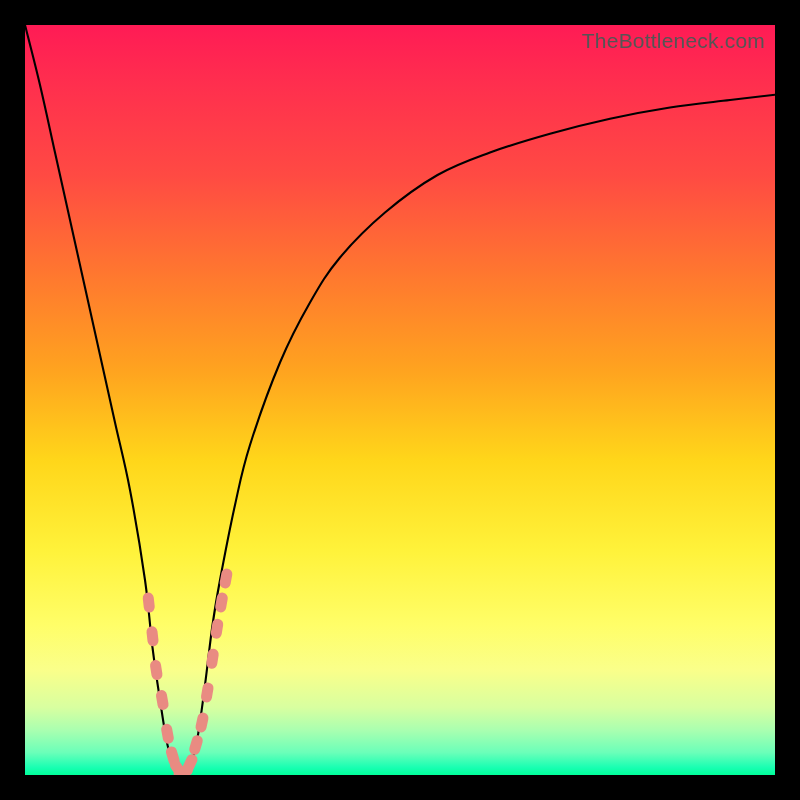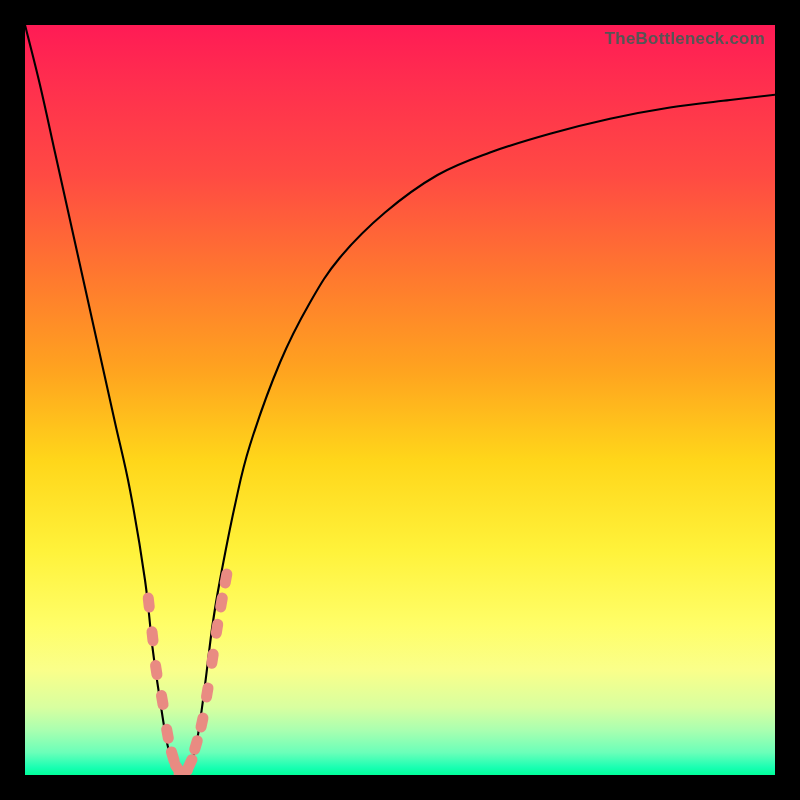--- a/index.html
+++ b/index.html
@@ -48,22 +48,22 @@
   svg.curve {
     position: absolute;
     inset: 0;
     width: 100%;
     height: 100%;
   }
   .watermark {
     position: absolute;
     top: 4px;
     right: 10px;
-    font-size: 17px;
-    font-weight: 700;
+    font-size: 21px;
+    font-weight: 400;
     color: #555;
     letter-spacing: 0.2px;
     user-select: none;
   }
 </style>
 </head>
 <body>
 
 <div class="outer">
   <div class="plot-area">

